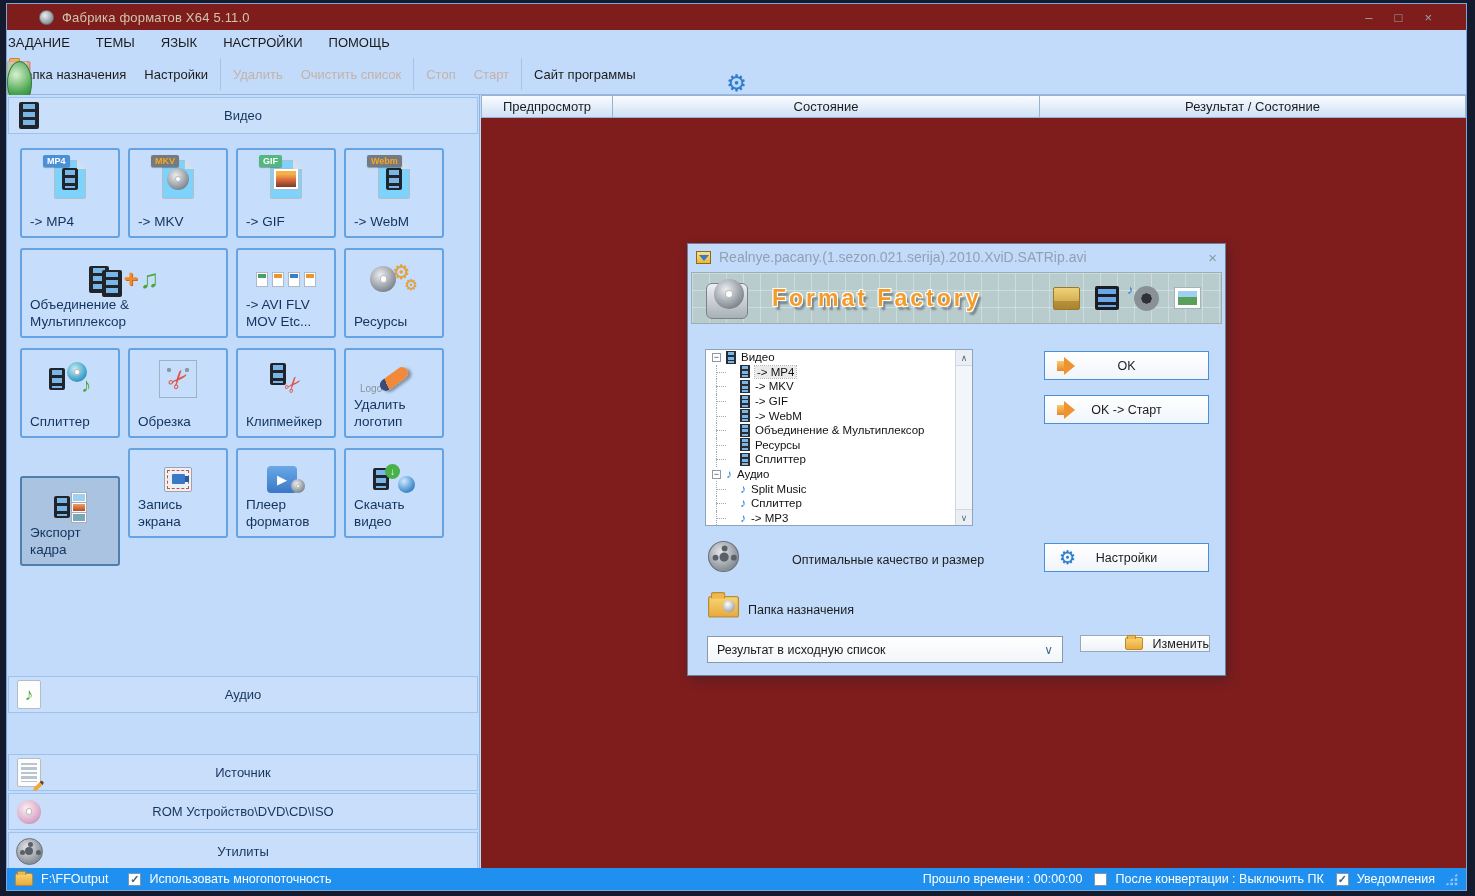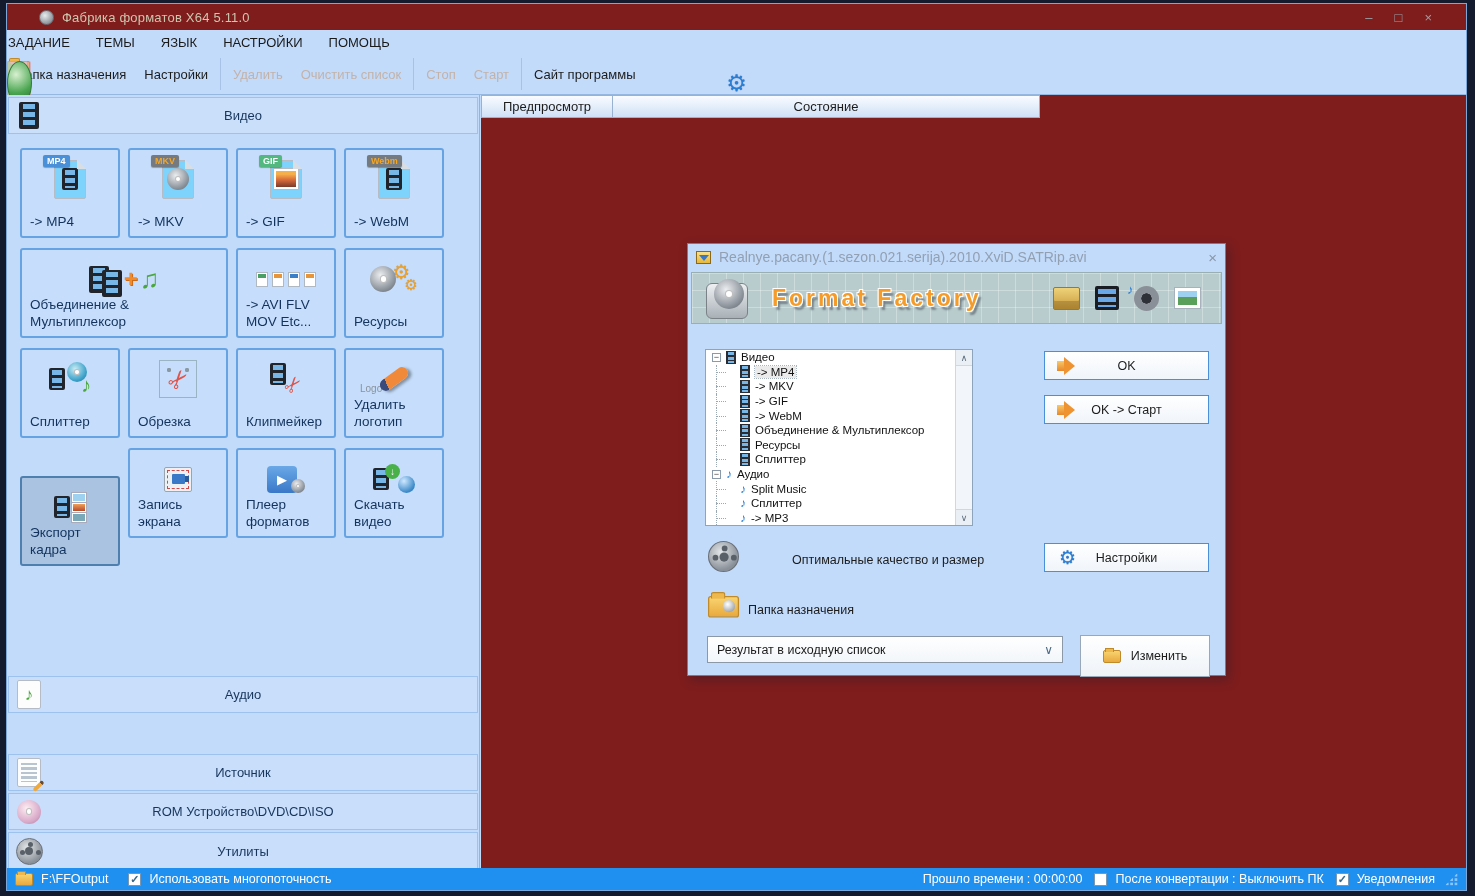--- a/index.html
+++ b/index.html
@@ -250,23 +250,23 @@
   .oarrow .tip { width:0; height:0; border-top:9px solid transparent;
     border-bottom:9px solid transparent; border-left:11px solid #ef9230; }
   .dlg-lbl { position:absolute; font-size:12.5px; color:#1c1c1c; }
   .reel30 { transform:scale(1.15); }
   .folder32 { transform:scale(1.35); transform-origin:left top; }
   .combo { position:absolute; left:19px; top:392px; width:356px; height:27px;
     background:linear-gradient(#fff,#f2f6fa); border:1px solid #8a98a8;
     display:flex; align-items:center; padding:0 9px; font-size:12.5px; color:#1c1c1c;
     cursor:pointer; }
   .combo .chev { margin-left:auto; color:#4a6a8a; font-size:12px; }
-  .change-btn { position:absolute; left:392px; top:391px; width:130px; height:42px;
+  .change-btn { position:absolute; left:392px; top:391px; width:130px; height:17px;
     background:linear-gradient(#fff,#eef3f8); border:1px solid #98a8b8;
-    display:flex; align-items:center; justify-content:center; gap:10px;
+    display:flex; align-items:center; justify-content:flex-end; gap:10px;
     font-size:12.5px; color:#1c1c1c; cursor:pointer; }
   .folder-sm { width:18px; height:13px; background:linear-gradient(#f8d470,#e9a93e);
     border:1px solid #c08a28; border-radius:2px; position:relative; flex:none; }
   .folder-sm::before { content:""; position:absolute; top:-3px; left:1px; width:7px;
     height:3px; background:#eeb84e; border:1px solid #c08a28; border-bottom:none; }
 
   
   .statusbar { position:absolute; left:0; right:0; bottom:0; height:22px;
     background:#2090f0; display:flex; align-items:center; color:#fff;
     font-size:12.5px; padding:0 8px; }
@@ -507,20 +507,21 @@
           <span class="reel"></span>
         </span>
       <span class="sec-label">Утилиты</span>
     </div>
   </div>
 
   <div class="table-area">
     <div class="thead">
       <div class="th" style="width:132px;">Предпросмотр</div>
       <div class="th" style="width:427px;">Состояние</div>
+      <div class="th" style="flex:1;">Результат / Состояние</div>
     </div>
   </div>
 
   <div class="dialog">
     <div class="dlg-titlebar">
       <span class="dlg-ico"></span>
       <span class="dlg-title">Realnye.pacany.(1.sezon.021.serija).2010.XviD.SATRip.avi</span>
       <span class="dlg-close">×</span>
     </div>
 

